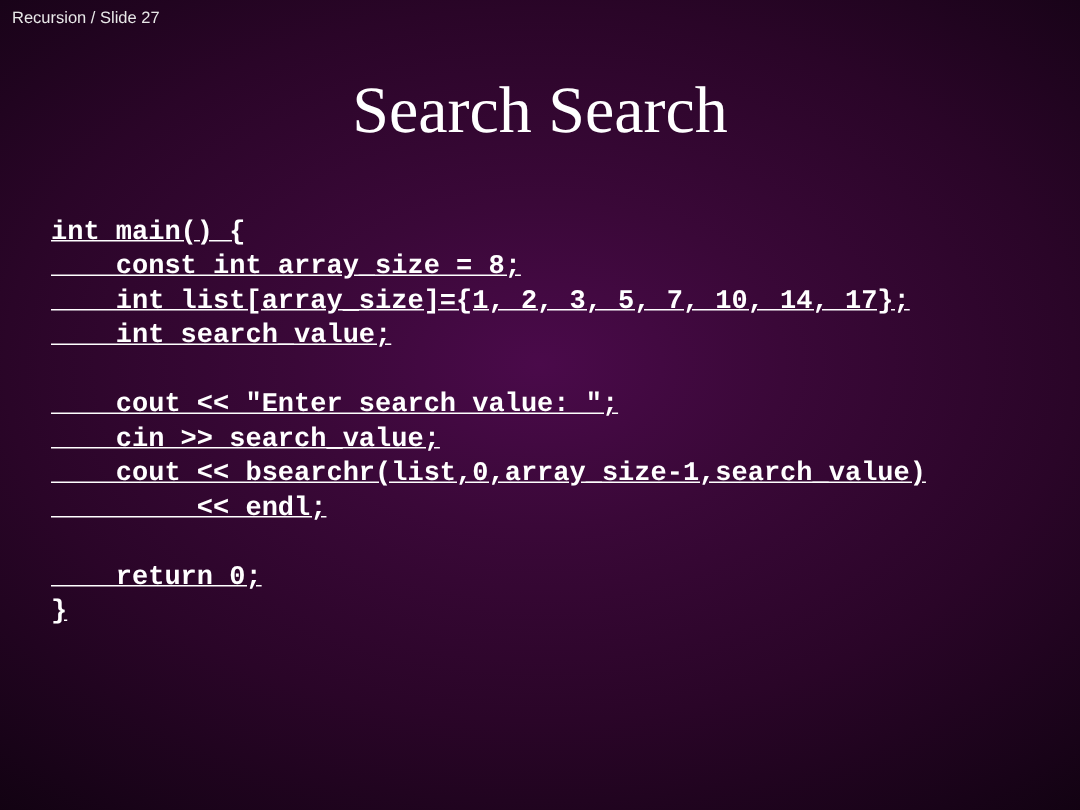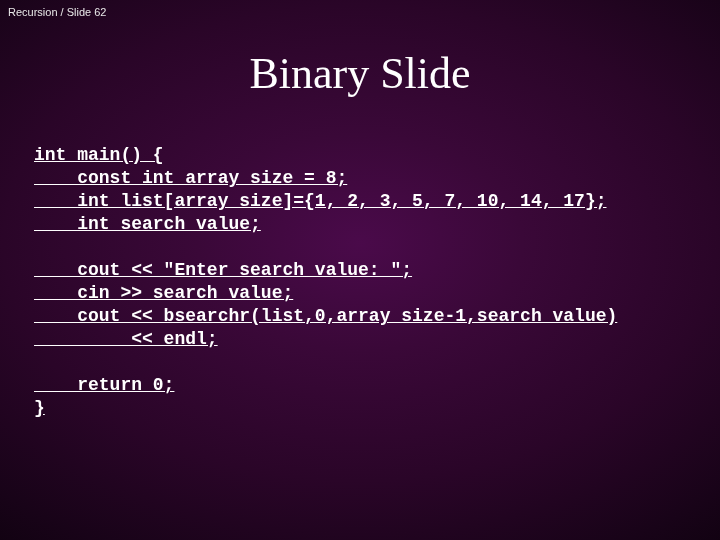--- a/index.html
+++ b/index.html
@@ -48,22 +48,22 @@
     line-height: 1.28;
     color: #ffffff;
     white-space: pre;
     text-decoration: underline;
   }
 </style>
 </head>
 <body>
 
 <div class="slide">
-  <div class="breadcrumb">Recursion / Slide 62</div>
-  <div class="title">Binary Slide</div>
+  <div class="breadcrumb">Recursion / Slide 27</div>
+  <div class="title">Search Search</div>
   <div class="code">int main() {
     const int array_size = 8;
     int list[array_size]={1, 2, 3, 5, 7, 10, 14, 17};
     int search_value;
 
     cout &lt;&lt; "Enter search value: ";
     cin &gt;&gt; search_value;
     cout &lt;&lt; bsearchr(list,0,array_size-1,search_value)
          &lt;&lt; endl;
 

